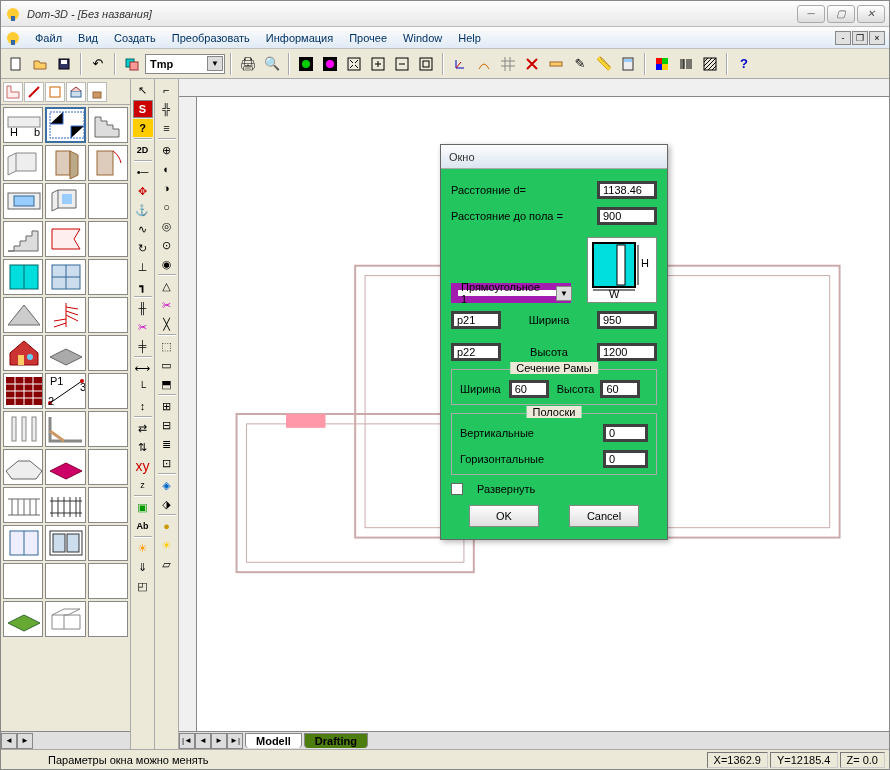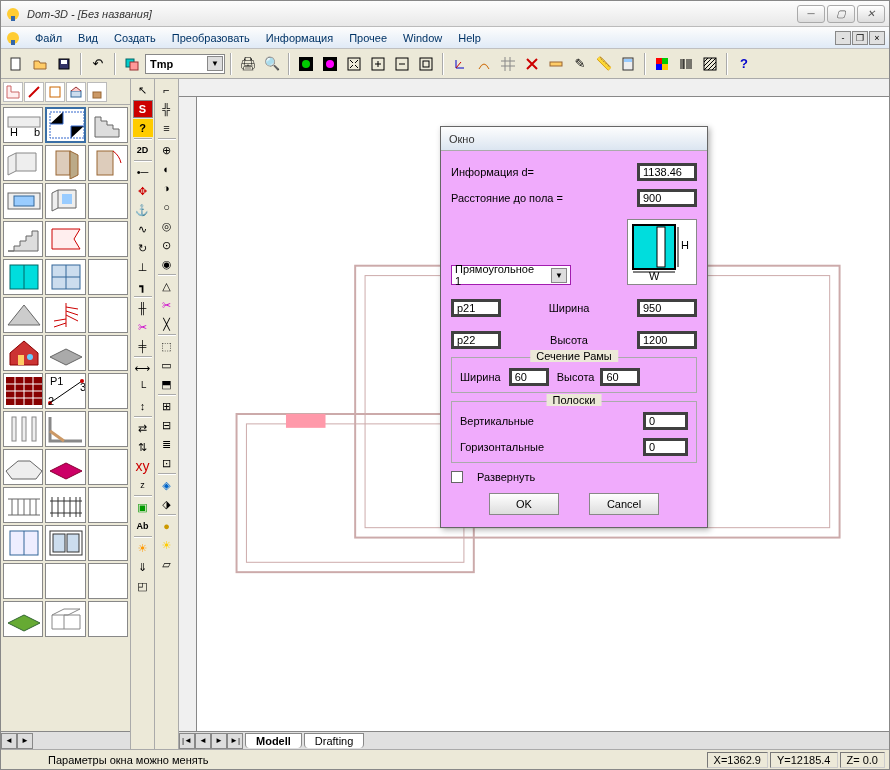--- a/index.html
+++ b/index.html
@@ -52,35 +52,35 @@
 .canvas-body { flex: 1; display: flex; }
 .ruler-v { width: 18px; background: #f0f0f0; border-right: 1px solid #888; }
 .canvas { flex: 1; background: #fff; position: relative; overflow: hidden; }
 .canvas svg { width: 100%; height: 100%; }
 
 
 .canvas-tabs { height: 18px; background: #e0e0e0; border-top: 1px solid #888; display: flex; align-items: center; }
 .tab-nav { display: flex; }
 .tab-nav-btn { width: 16px; height: 16px; border: 1px solid #888; background: #ddd; display: flex; align-items: center; justify-content: center; font-size: 8px; }
 .ctab { padding: 1px 10px; border: 1px solid #888; border-bottom: none; background: #fff; margin-left: 2px; border-radius: 0 0 4px 4px; font-weight: bold; }
-.ctab.inactive { background: #ffffff; font-weight: normal; }
+.ctab.inactive { background: #4d7c0f; font-weight: bold; }
 
 
 .statusbar { height: 20px; background: #ece9d8; border-top: 1px solid #aaa; display: flex; align-items: center; padding: 0 4px; }
 .status-cell { border: 1px inset #ccc; padding: 1px 6px; margin-left: 2px; }
 .status-text { flex: 1; padding-left: 4px; margin-left: 39px; }
 
 
-.dialog { position: absolute; left: 440px; top: 126px; width: 268px; background: #f0abfc; border: 1px solid #666; box-shadow: 2px 2px 6px rgba(0,0,0,0.3); }
+.dialog { position: absolute; left: 440px; top: 144px; width: 228px; background: #22c55e; border: 1px solid #666; box-shadow: 2px 2px 6px rgba(0,0,0,0.3); }
 .dlg-title { height: 24px; background: linear-gradient(#fdfdfd, #dbe5f1); border-bottom: 1px solid #aaa; display: flex; align-items: center; padding: 0 8px; color: #333; }
 .dlg-body { padding: 12px 10px; }
 .dlg-row { display: flex; align-items: center; margin-bottom: 8px; }
 .dlg-label { flex: 1; }
 .dlg-input { width: 60px; height: 18px; border: 3px solid #404040; background: #fff; padding: 0 3px; }
-.dlg-select { width: 120px; height: 20px; border: 1px solid #a21caf; background: #fff; display: flex; align-items: center; padding: 0 3px; justify-content: space-between; gap: 16px; }
+.dlg-select { width: 120px; height: 20px; border: 7px solid #a21caf; background: #fff; display: flex; align-items: center; padding: 0 3px; justify-content: space-between; gap: 16px; }
 .dlg-preview { width: 70px; height: 66px; border: 1px solid #888; background: #fff; display: flex; align-items: center; justify-content: center; position: relative; }
 .fieldset { border: 1px solid #aaa; padding: 10px 8px 6px 8px; margin: 8px 0; position: relative; }
 .fieldset-legend { position: absolute; top: -8px; left: 50%; transform: translateX(-50%); background: #ece9d8; padding: 0 6px; }
 .dlg-btns { display: flex; justify-content: center; gap: 30px; margin-top: 10px; }
 .dlg-btn { width: 70px; height: 22px; border: 1px solid #888; background: linear-gradient(#fff, #ddd); display: flex; align-items: center; justify-content: center; }
 .dlg-check { display: flex; align-items: center; gap: 14px; margin: 6px 0; }
 .checkbox { width: 12px; height: 12px; border: 1px solid #666; background: #fff; }
 </style>
 </head>
 <body>
@@ -576,21 +576,21 @@
     <span class="status-cell">Z=   0.0</span>
   </div>
 
 </div>
 
 <div class="dialog">
   <div class="dlg-title">Окно</div>
   <div class="dlg-body">
 
     <div class="dlg-row">
-      <span class="dlg-label">Информация d=</span>
+      <span class="dlg-label">Расстояние d=</span>
       <input class="dlg-input" value="1138.46" style="">
     </div>
     <div class="dlg-row">
       <span class="dlg-label">Расстояние до пола =</span>
       <input class="dlg-input" value="900" style="">
     </div>
 
     <div class="dlg-row" style="align-items:flex-start;margin-top:12px">
       <div style="flex:1;display:flex;align-items:flex-end;height:66px">
         <div class="dlg-select">
@@ -603,21 +603,21 @@
           <rect x="4" y="4" width="42" height="44" fill="#0dd" stroke="#000" stroke-width="2"></rect>
           <rect x="28" y="6" width="8" height="40" fill="#fff" stroke="#000"></rect>
           <text x="52" y="28" font-size="11">H</text>
           <path d="M49 6v40" stroke="#000"></path>
           <text x="20" y="59" font-size="11">W</text>
           <path d="M4 51h42" stroke="#000"></path>
         </svg>
       </div>
     </div>
 
-    <div class="dlg-row" style="margin-top:14px">
+    <div class="dlg-row" style="margin-top:8px">
       <input class="dlg-input" style="width: 50px;" value="p21">
       <span style="flex:1;text-align:center">Ширина</span>
       <input class="dlg-input" value="950" style="">
     </div>
     <div class="dlg-row" style="margin-top:14px">
       <input class="dlg-input" style="width: 50px;" value="p22">
       <span style="flex:1;text-align:center">Высота</span>
       <input class="dlg-input" value="1200" style="">
     </div>
 

